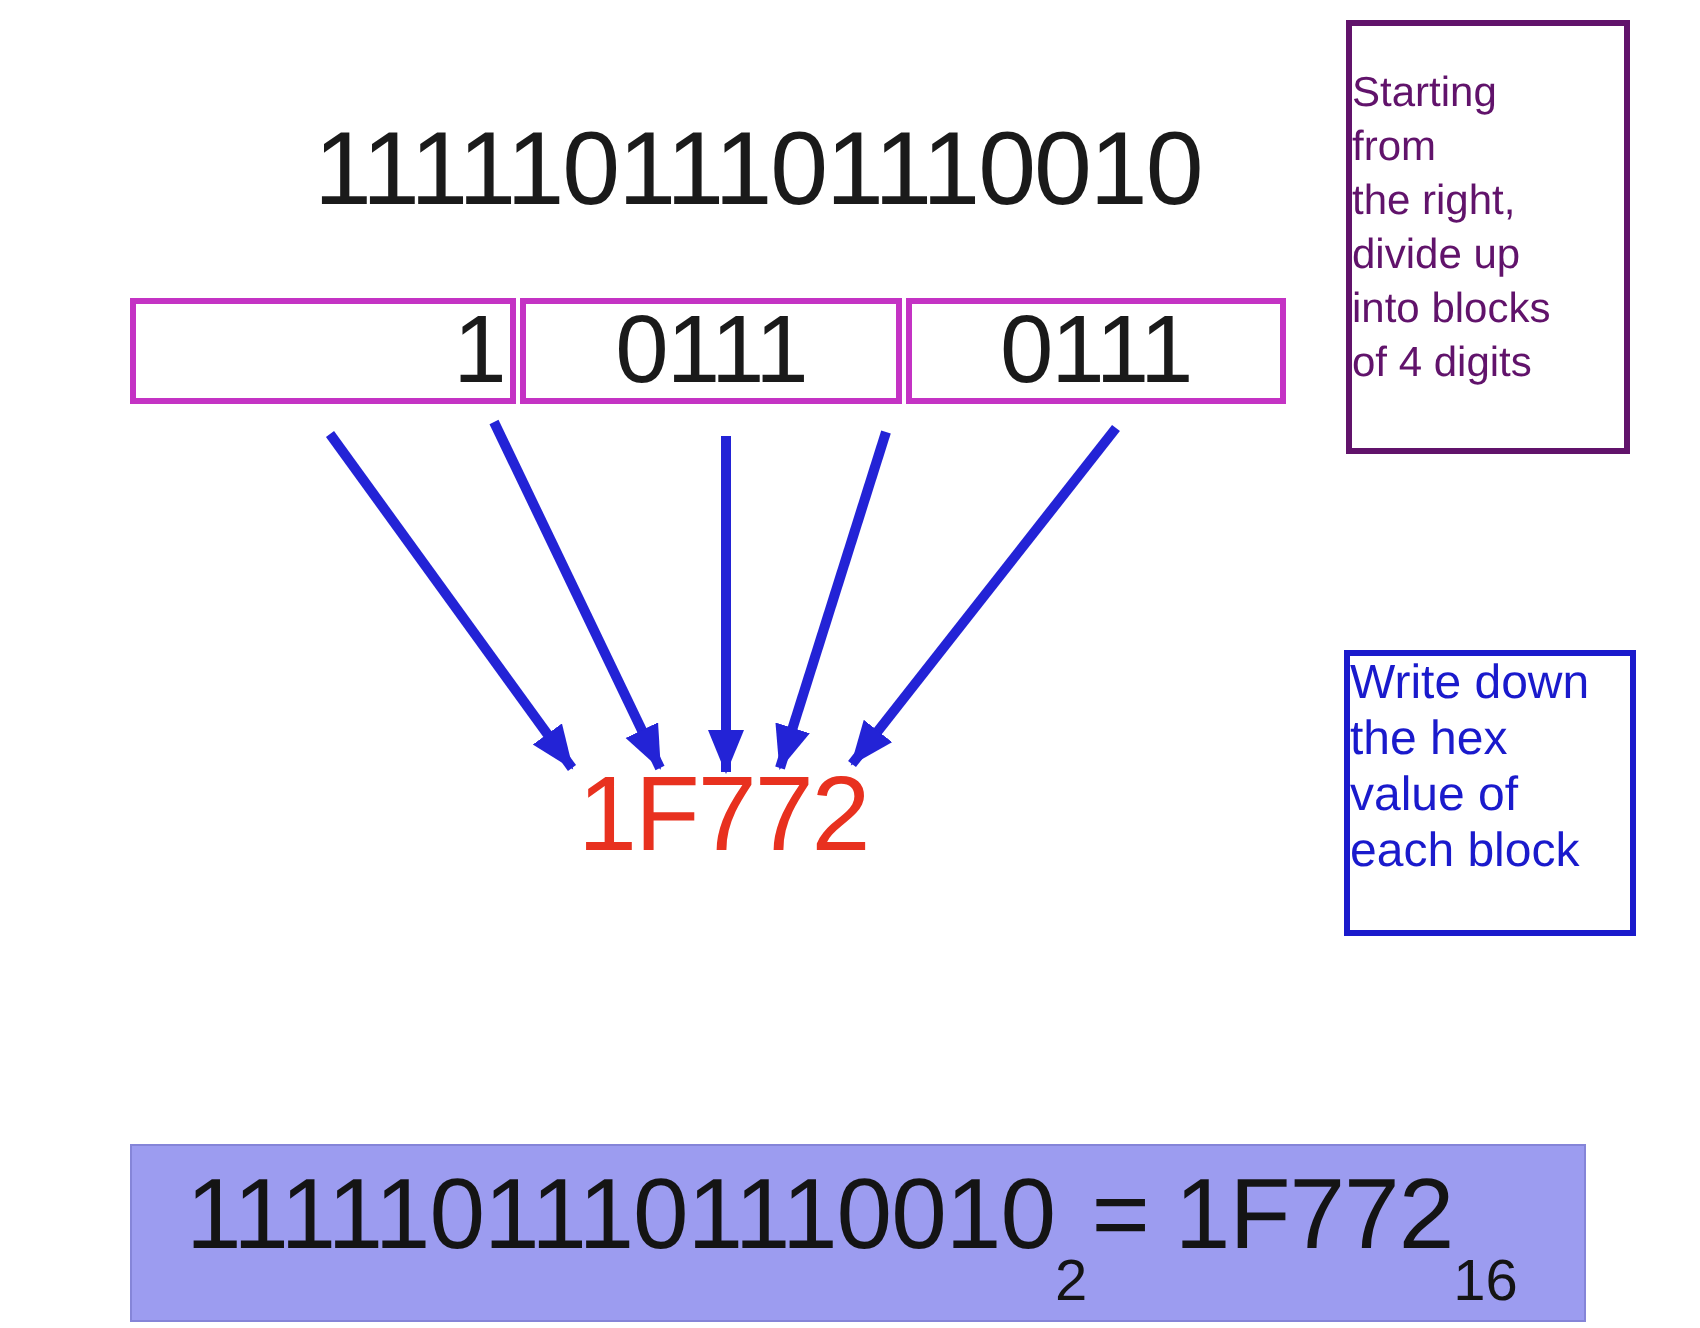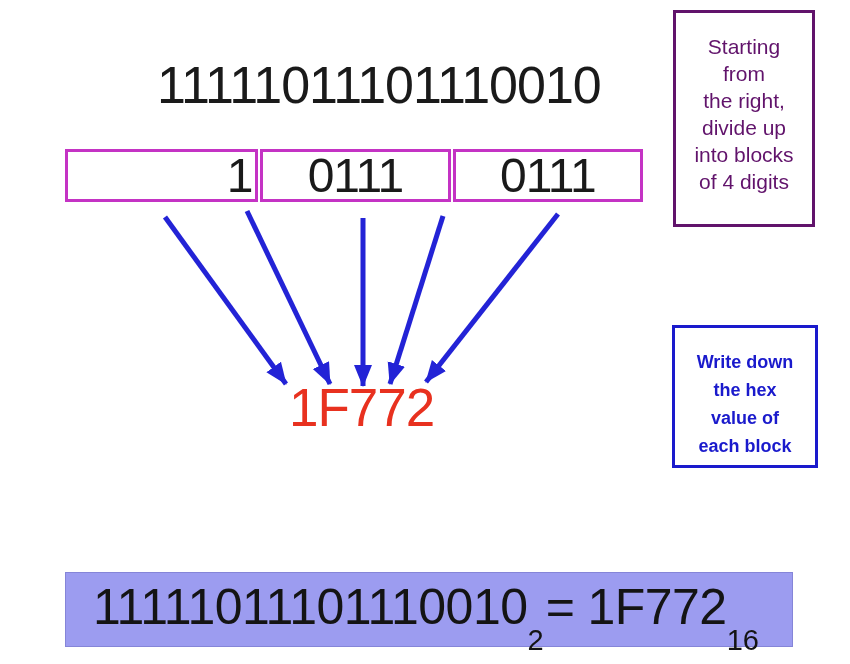--- a/index.html
+++ b/index.html
@@ -25,36 +25,36 @@
   .block.first{justify-content:flex-end;padding-right:3px;}
   
   .arrows{position:absolute;left:60px;top:204px;width:560px;height:200px;}
   
   .hex-result{
     position:absolute;left:289px;top:381px;
     font-size:53px;letter-spacing:-1px;line-height:1;color:#e8311f;white-space:nowrap;
   }
   
   .note{
-    position:absolute;box-sizing:border-box;text-align:center;white-space:pre-line;
+    position:absolute;box-sizing:border-box;text-align:left;white-space:pre-line;
     background:#ffffff;
   }
   .note-purple{
     left:673px;top:10px;width:142px;height:217px;
     border:3px solid #61136b;color:#61136b;
     font-size:21px;line-height:27px;padding-top:20px;
   }
   .note-blue{
     left:672px;top:325px;width:146px;height:143px;
     border:3px solid #1a1acc;color:#1a1acc;
-    font-size:18px;line-height:28px;padding-top:20px;font-weight:bold;
+    font-size:24px;line-height:28px;padding-top:0;
   }
   
   .banner{
-    position:absolute;left:65px;top:572px;width:728px;height:75px;
+    position:absolute;left:65px;top:572px;width:728px;height:89px;
     background:#9c9cf0;border:1px solid #8585d8;box-sizing:border-box;
   }
   .equation{
     position:absolute;left:27px;top:9px;
     font-size:50px;letter-spacing:-0.5px;line-height:1;color:#141414;white-space:nowrap;
   }
   .equation sub{
     font-size:29px;letter-spacing:0;position:relative;top:15px;line-height:1;
   }
   .equation .eq-sign{margin-left:2px;}

